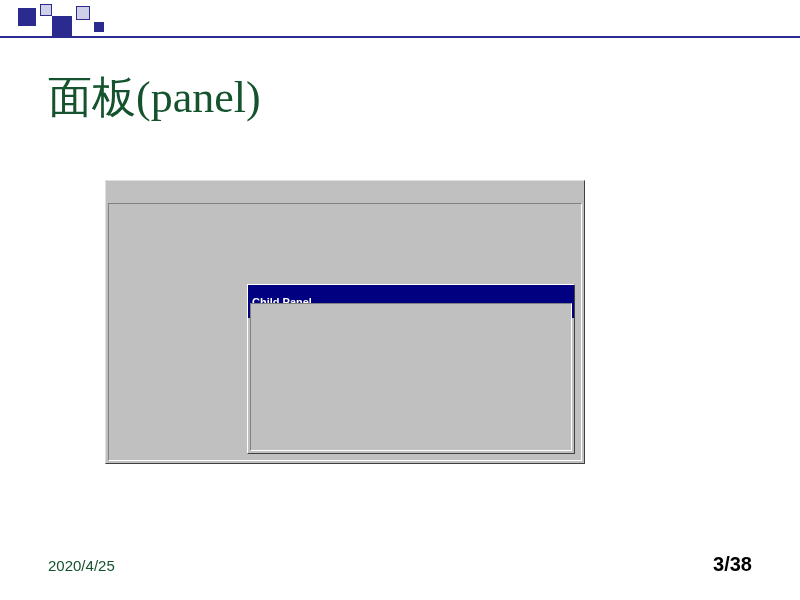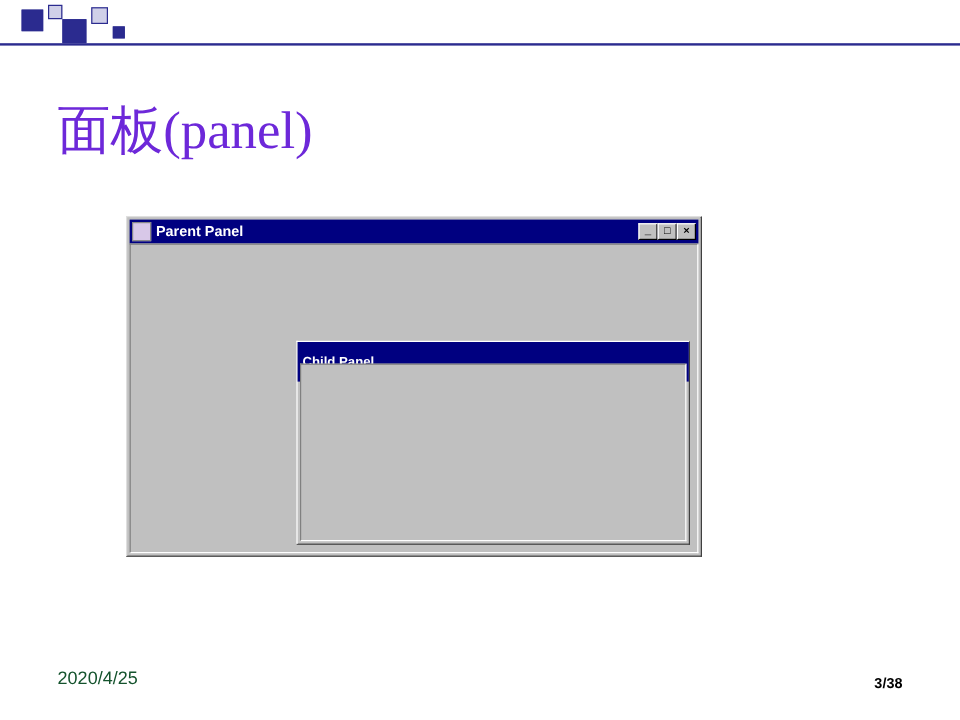--- a/index.html
+++ b/index.html
@@ -34,23 +34,22 @@
       width: 100%;
       height: 2px;
       background: #2b2b8f;
     }
     .slide-title {
       position: absolute;
       top: 68px;
       left: 48px;
       font-size: 44px;
       font-weight: normal;
-      color: #6d28d9;
+      color: #14532d;
       font-family: "SimSun", "宋体", serif;
-      margin-top: 11px;
     }
     .screenshot {
       position: absolute;
       top: 180px;
       left: 105px;
       width: 480px;
       height: 284px;
       background: #c0c0c0;
       border-top: 1px solid #dfdfdf;
       border-left: 1px solid #dfdfdf;
@@ -161,50 +160,41 @@
       position: absolute;
       bottom: 26px;
       left: 48px;
       font-size: 15px;
       color: #14532d;
     }
     .footer-page {
       position: absolute;
       bottom: 24px;
       right: 48px;
-      font-size: 12px;
+      font-size: 20px;
       font-weight: bold;
       color: #000;
     }
   </style>
 </head>
 <body>
 
 <div class="top-decoration">
   <div class="deco-square sq1"></div>
   <div class="deco-square sq2"></div>
   <div class="deco-square sq3"></div>
   <div class="deco-square sq4"></div>
   <div class="deco-square sq5"></div>
 </div>
 <div class="top-line"></div>
 
 <div class="slide-title">面板(panel)</div>
 
 <div class="screenshot">
   <div class="parent-window">
-    <div class="titlebar">
-      <div class="titlebar-icon"></div>
-      <div class="titlebar-text">Parent Panel</div>
-      <div class="titlebar-controls">
-        <div class="titlebar-btn">_</div>
-        <div class="titlebar-btn">□</div>
-        <div class="titlebar-btn">×</div>
-      </div>
-    </div>
     <div class="parent-client">
       <div class="child-panel">
         <div class="child-titlebar">
           <div class="child-titlebar-text">Child Panel</div>
         </div>
         <div class="child-client"></div>
       </div>
     </div>
   </div>
 </div>

